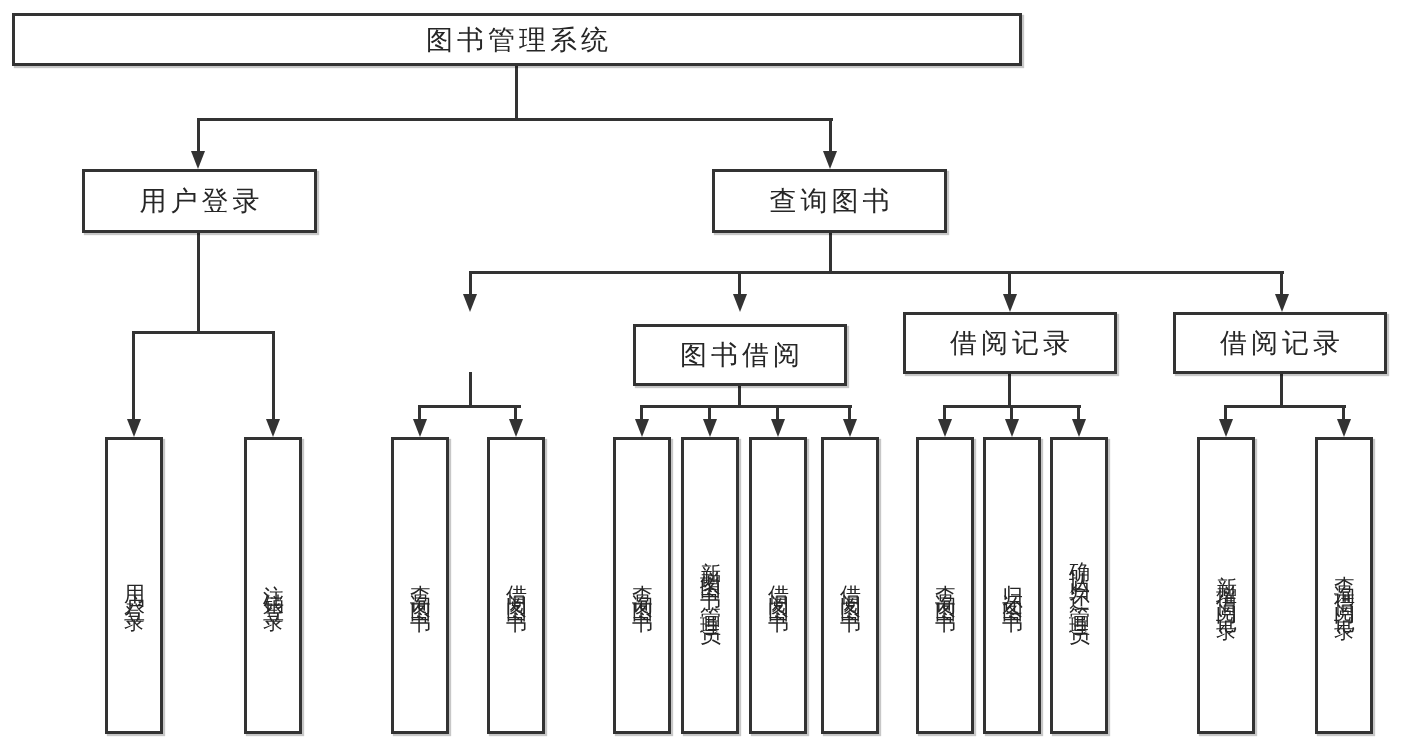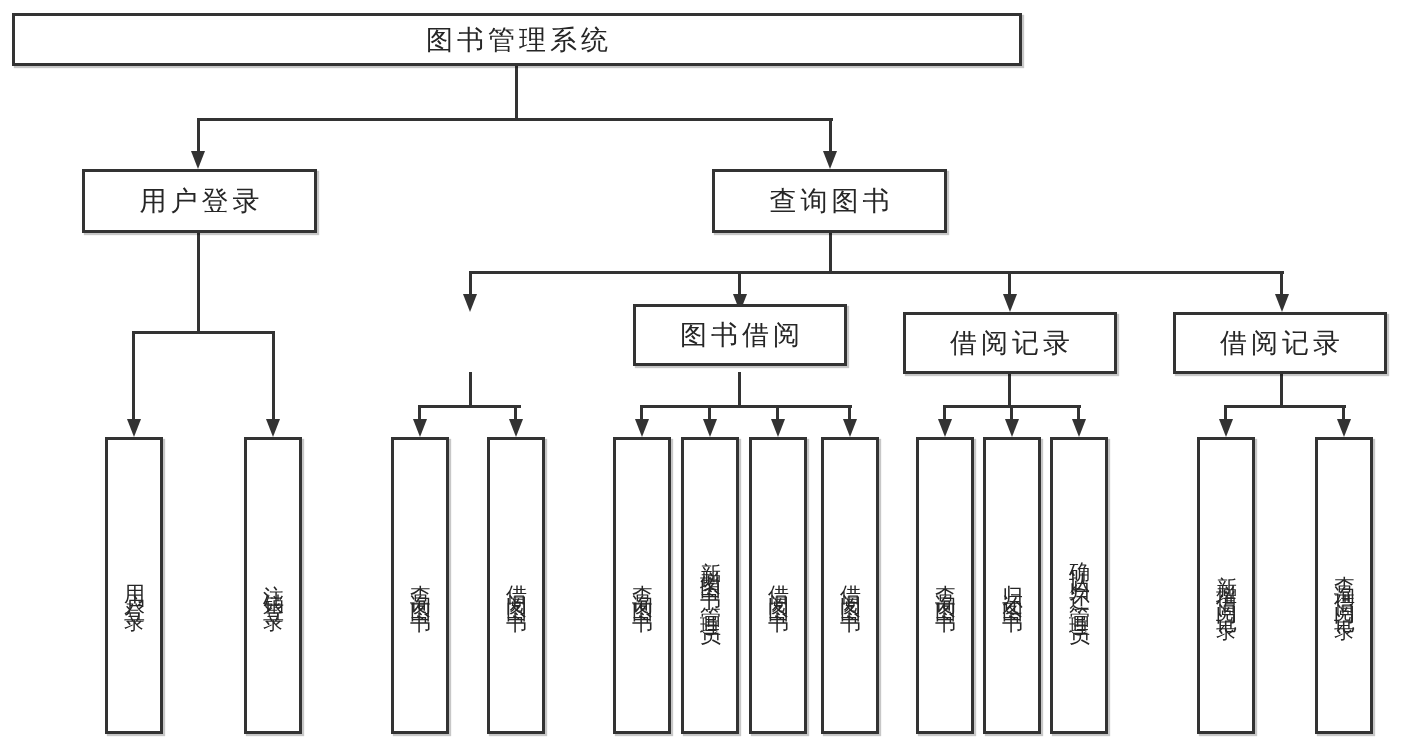--- a/index.html
+++ b/index.html
@@ -41,21 +41,21 @@
 </head>
 <body>
 
 <div class="canvas">
 
   <div class="hbox" style="left:12px;top:13px;width:1004px;height:47px">图书管理系统</div>
 
   <div class="hbox" style="left:82px;top:169px;width:229px;height:58px">用户登录</div>
   <div class="hbox" style="left:712px;top:169px;width:229px;height:58px">查询图书</div>
 
-  <div class="hbox" style="left:633px;top:304px;width:208px;height:56px">图书借阅</div>
+  <div class="hbox" style="left:633px;top:324px;width:208px;height:56px">图书借阅</div>
   <div class="hbox" style="left:903px;top:312px;width:208px;height:56px">借阅记录</div>
   <div class="hbox" style="left:1173px;top:312px;width:208px;height:56px">借阅记录</div>
 
   <div class="vbox" style="left:105px">
       <span class="vtext">用户登录</span>
     </div>
   <div class="vbox" style="left:244px">
       <span class="vtext">注销登录</span>
     </div>
 

